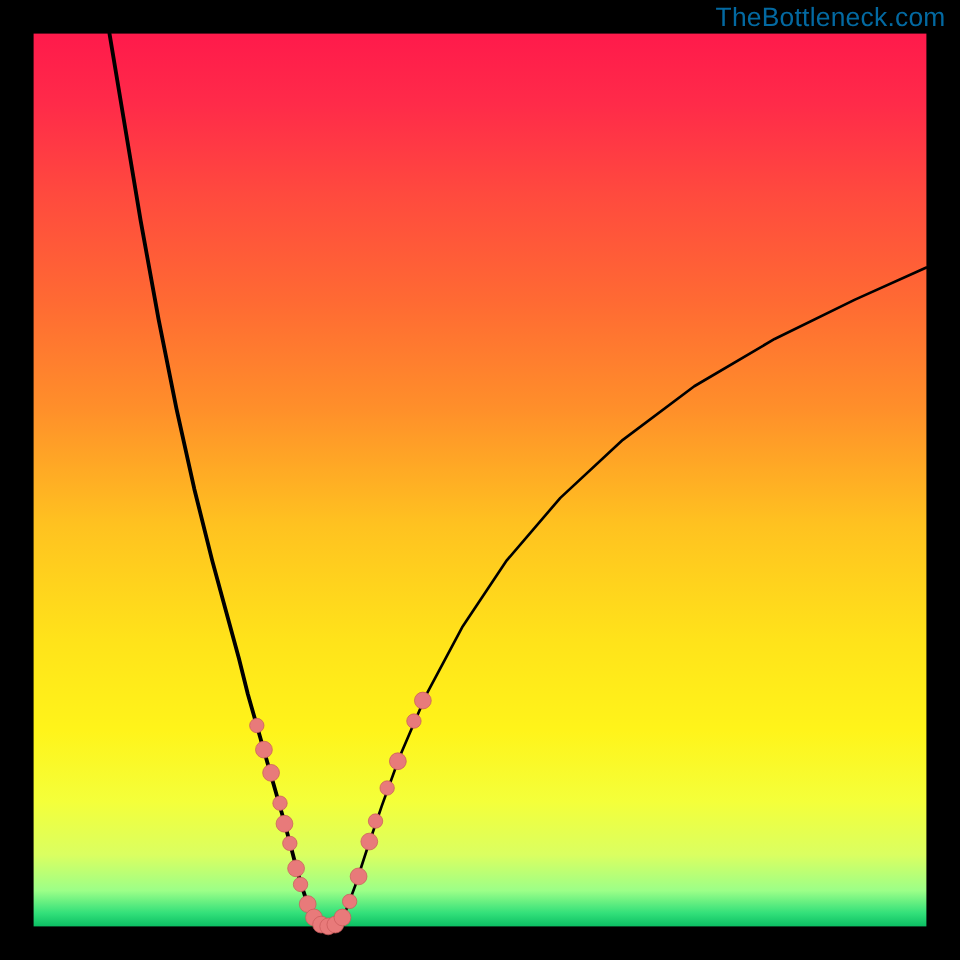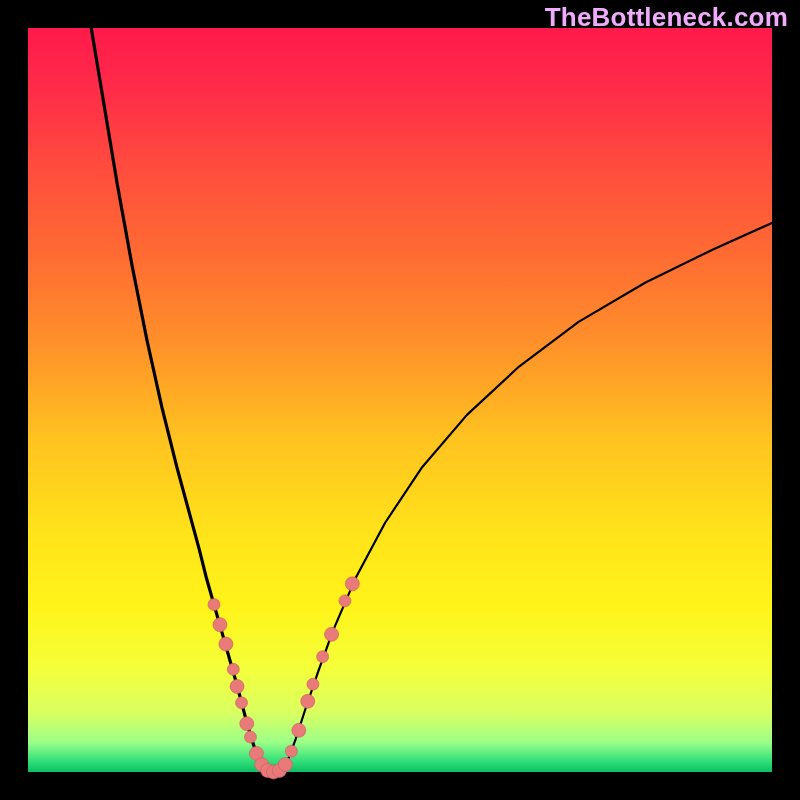--- a/index.html
+++ b/index.html
@@ -21,23 +21,23 @@
     left: 28px;
     top: 28px;
     width: 744px;
     height: 744px;
     
   }
   .watermark {
     position: absolute;
     top: 2px;
     right: 12px;
-    color: #f0abfc;
-    font-size: 26px;
-    font-weight: 700;
+    color: #0369a1;
+    font-size: 22px;
+    font-weight: 400;
     letter-spacing: 0.2px;
   }
   svg {
     position: absolute;
     left: 0;
     top: 0;
   }
 </style>
 </head>
 <body>

